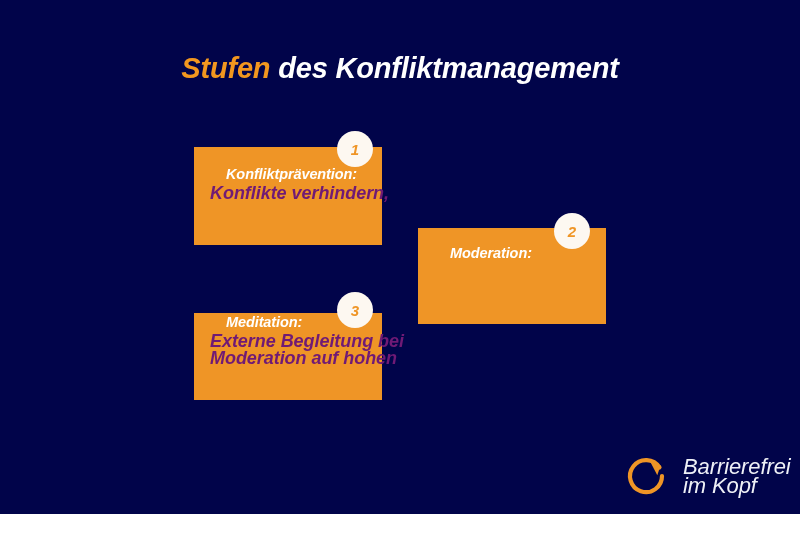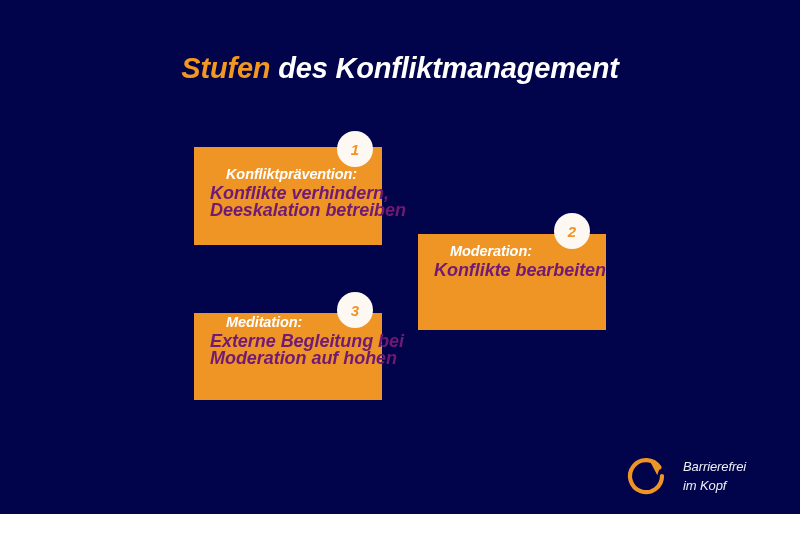--- a/index.html
+++ b/index.html
@@ -56,21 +56,21 @@
   .card-line {
     color: #701a75;
     font-size: 18px;
     font-weight: bold;
     line-height: 17px;
     letter-spacing: -0.05px;
     white-space: nowrap;
   }
 
   #card-1 { left: 194px; top: 147px; width: 188px; height: 98px; }
-  #card-2 { left: 418px; top: 234px; width: 188px; height: 96px; padding-top: 8px; }
+  #card-2 { left: 418px; top: 228px; width: 188px; height: 96px; padding-top: 16px; }
   #card-3 { left: 194px; top: 313px; width: 188px; height: 87px; padding-top: 0; }
 
   
   .badge {
     position: absolute;
     width: 36px;
     height: 36px;
     border-radius: 50%;
     background: #fdf8f1;
     color: #ef9526;
@@ -104,44 +104,42 @@
     align-items: center;
     gap: 11px;
   }
   #logo-mark {
     width: 48px;
     height: 48px;
     flex: 0 0 48px;
   }
   #logo-text {
     color: #eef0f6;
-    font-size: 13px;
+    font-size: 22px;
     line-height: 19px;
     letter-spacing: -0.1px;
   }
 </style>
 </head>
 <body>
 
 <div id="slide">
 
   <div id="title">
     <span class="accent">Stufen</span><span> des Konfliktmanagement</span>
   </div>
 
   <div class="card" id="card-1">
     <div class="card-heading">Konfliktprävention:</div>
     <div class="card-line">Konflikte verhindern,</div>
-    <div class="card-line">Deeskalation betreiben</div>
   </div>
   <div class="badge" id="badge-1">1</div>
 
   <div class="card" id="card-2">
     <div class="card-heading">Moderation:</div>
-    <div class="card-line">Konflikte bearbeiten</div>
   </div>
   <div class="badge" id="badge-2">2</div>
 
   <div class="card" id="card-3">
     <div class="card-heading">Meditation:</div>
     <div class="card-line">Externe Begleitung bei</div>
     <div class="card-line">Moderation auf hohen</div>
   </div>
   <div class="badge" id="badge-3">3</div>
 

